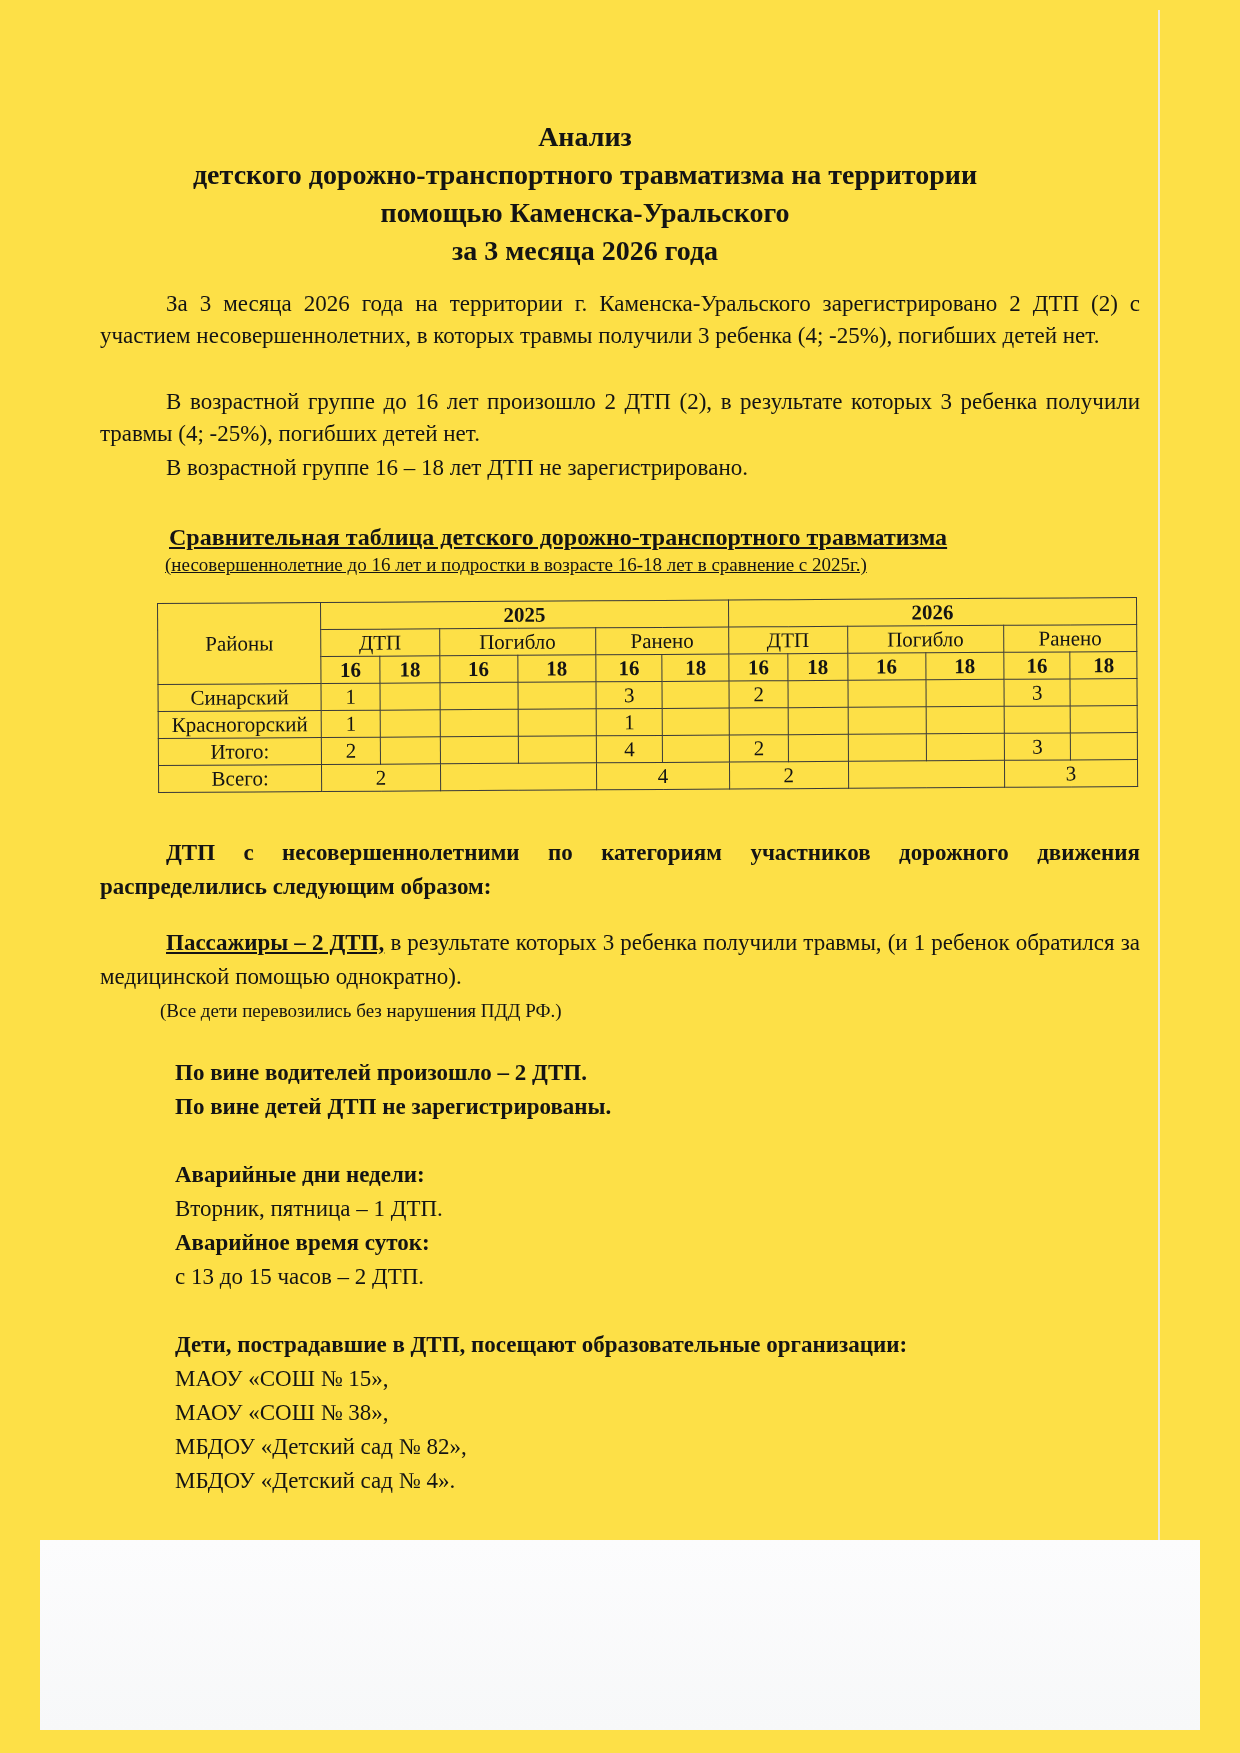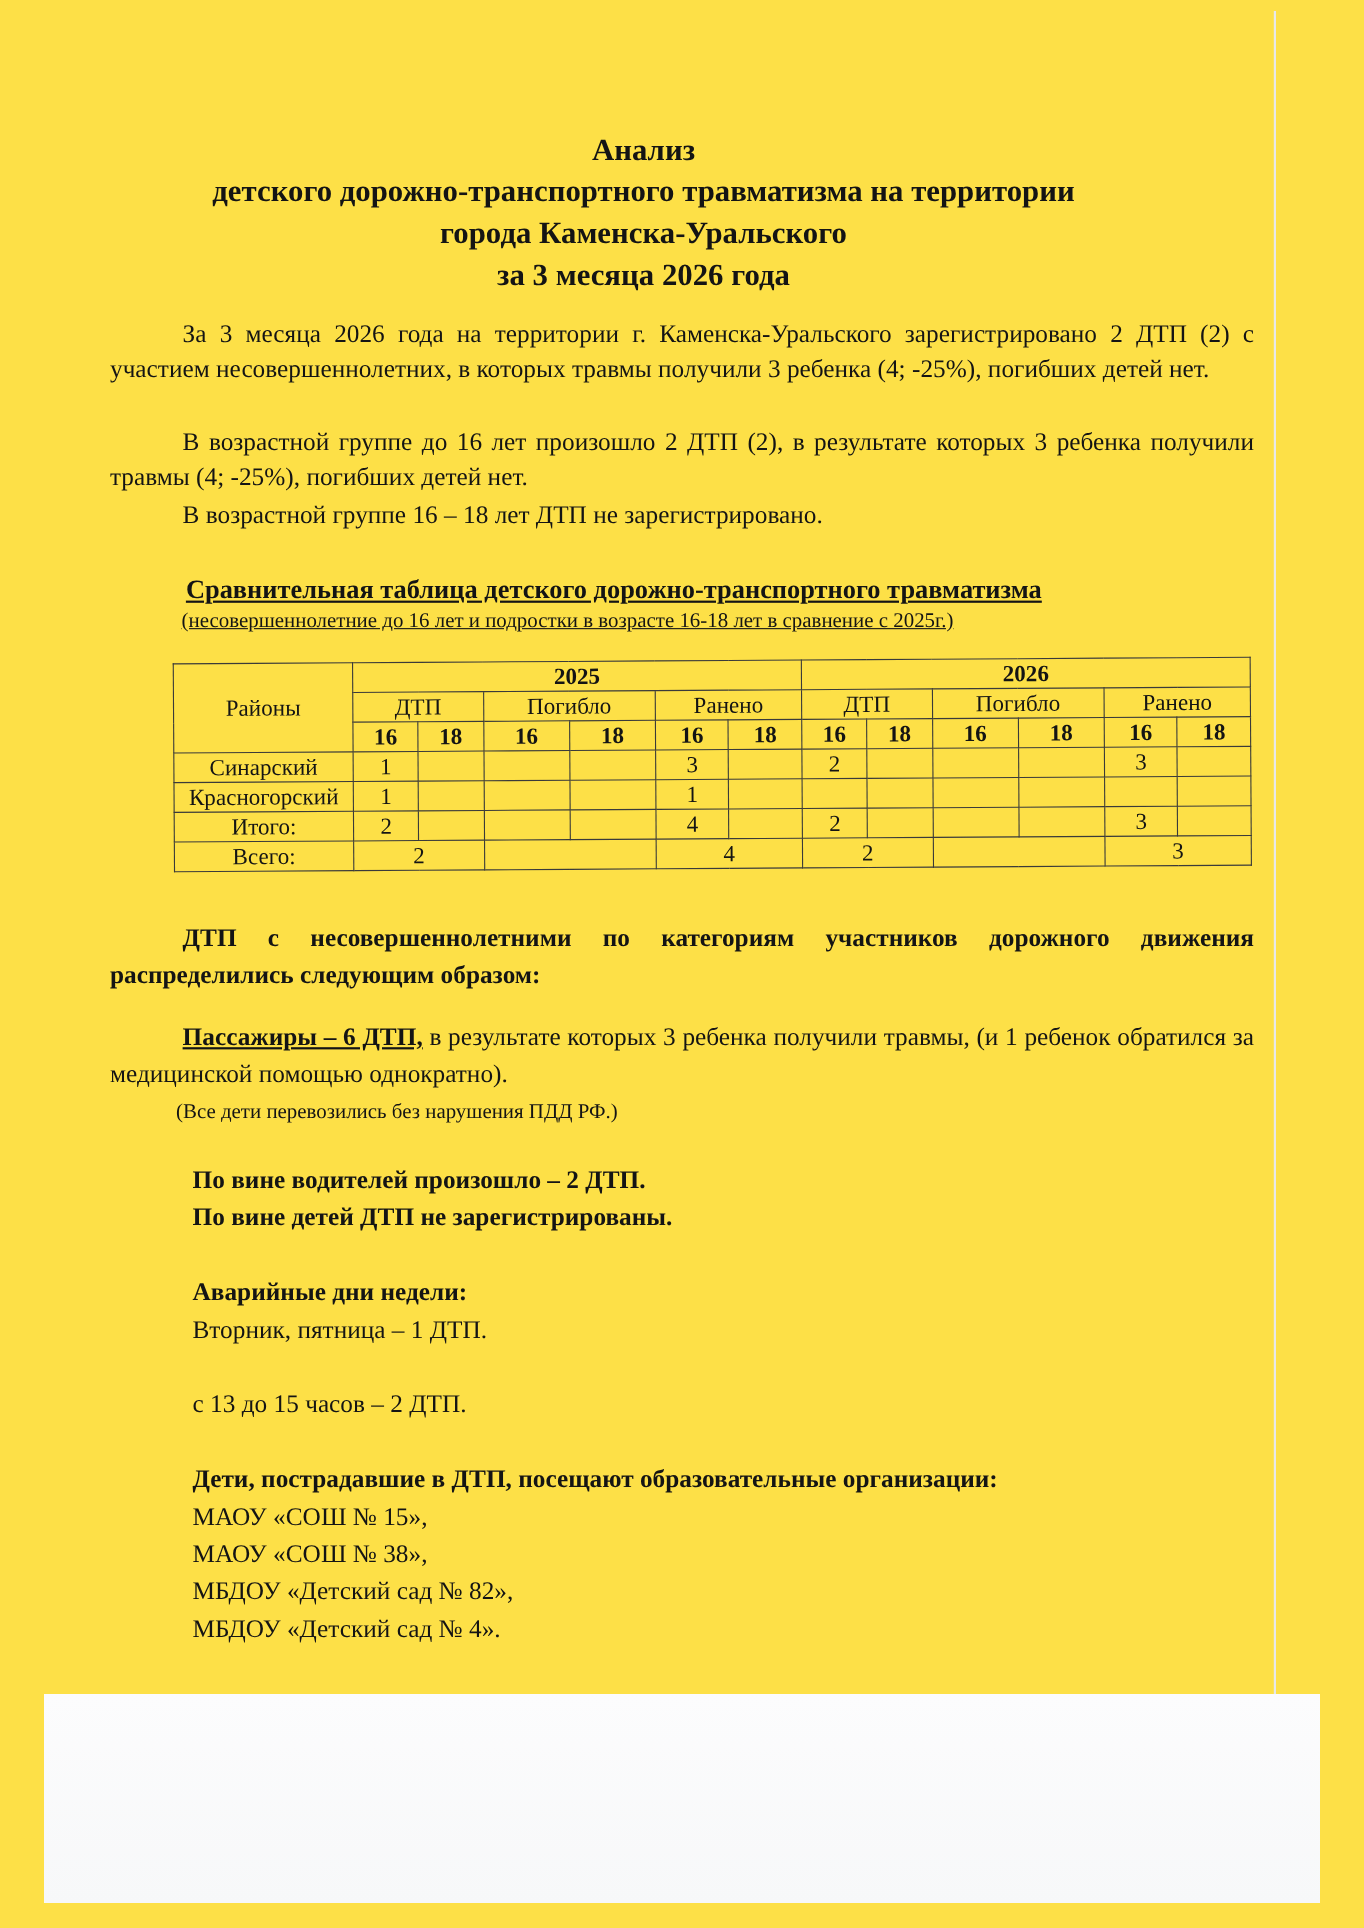--- a/index.html
+++ b/index.html
@@ -68,21 +68,21 @@
 </head>
 <body>
 
 <div class="page">
   <div class="scan-shade"></div>
   <div class="scan-edge"></div>
 
   <div class="title">
     <div>Анализ</div>
     <div>детского дорожно-транспортного травматизма на территории</div>
-    <div>города Каменска-Уральского</div>
+    <div>помощью Каменска-Уральского</div>
     <div>за 3 месяца 2026 года</div>
   </div>
 
   <div id="p1" class="para indent">За 3 месяца 2026 года на территории г. Каменска-Уральского зарегистрировано 2 ДТП (2) с участием несовершеннолетних, в которых травмы получили 3 ребенка (4; -25%), погибших детей нет.</div>
   <div id="p2" class="para indent">В возрастной группе до 16 лет произошло 2 ДТП (2), в результате которых 3 ребенка получили травмы (4; -25%), погибших детей нет.</div>
   <div id="p3" class="para indent">В возрастной группе 16 – 18 лет ДТП не зарегистрировано.</div>
 
   <div class="table-title">Сравнительная таблица детского дорожно-транспортного травматизма</div>
   <div class="table-sub">(несовершеннолетние до 16 лет и подростки в возрасте 16-18 лет в сравнение с 2025г.)</div>
 
@@ -172,29 +172,30 @@
           <td colspan="2">3</td>
         </tr>
       </tbody>
   </table>
 
   <div id="cat" class="section">
     <div class="indent">ДТП с несовершеннолетними по категориям участников дорожного движения распределились следующим образом:</div>
   </div>
 
   <div id="pass" class="section">
-    <div class="indent" style="text-align:justify"><span class="u-bold">Пассажиры – 6 ДТП,</span><span> в результате которых 3 ребенка получили травмы, (и 1 ребенок обратился за медицинской помощью однократно).</span></div>
+    <div class="indent" style="text-align:justify"><span class="u-bold">Пассажиры – 2 ДТП,</span><span> в результате которых 3 ребенка получили травмы, (и 1 ребенок обратился за медицинской помощью однократно).</span></div>
     <div class="small" style="padding-left:60px">(Все дети перевозились без нарушения ПДД РФ.)</div>
   </div>
 
   <div class="blk b" style="top:1056px">По вине водителей произошло – 2 ДТП.</div>
   <div class="blk b" style="top:1090px">По вине детей ДТП не зарегистрированы.</div>
 
   <div class="blk b" style="top:1158px">Аварийные дни недели:</div>
   <div class="blk" style="top:1192px">Вторник, пятница – 1 ДТП.</div>
+  <div class="blk b" style="top:1226px">Аварийное время суток:</div>
   <div class="blk" style="top:1260px">с 13 до 15 часов – 2 ДТП.</div>
 
   <div class="blk b" style="top:1328px">Дети, пострадавшие в ДТП, посещают образовательные организации:</div>
   <div class="blk" style="top:1362px">МАОУ «СОШ № 15»,</div>
   <div class="blk" style="top:1396px">МАОУ «СОШ № 38»,</div>
   <div class="blk" style="top:1430px">МБДОУ «Детский сад № 82»,</div>
   <div class="blk" style="top:1464px">МБДОУ «Детский сад № 4».</div>
 </div>
 
 </body></html>

